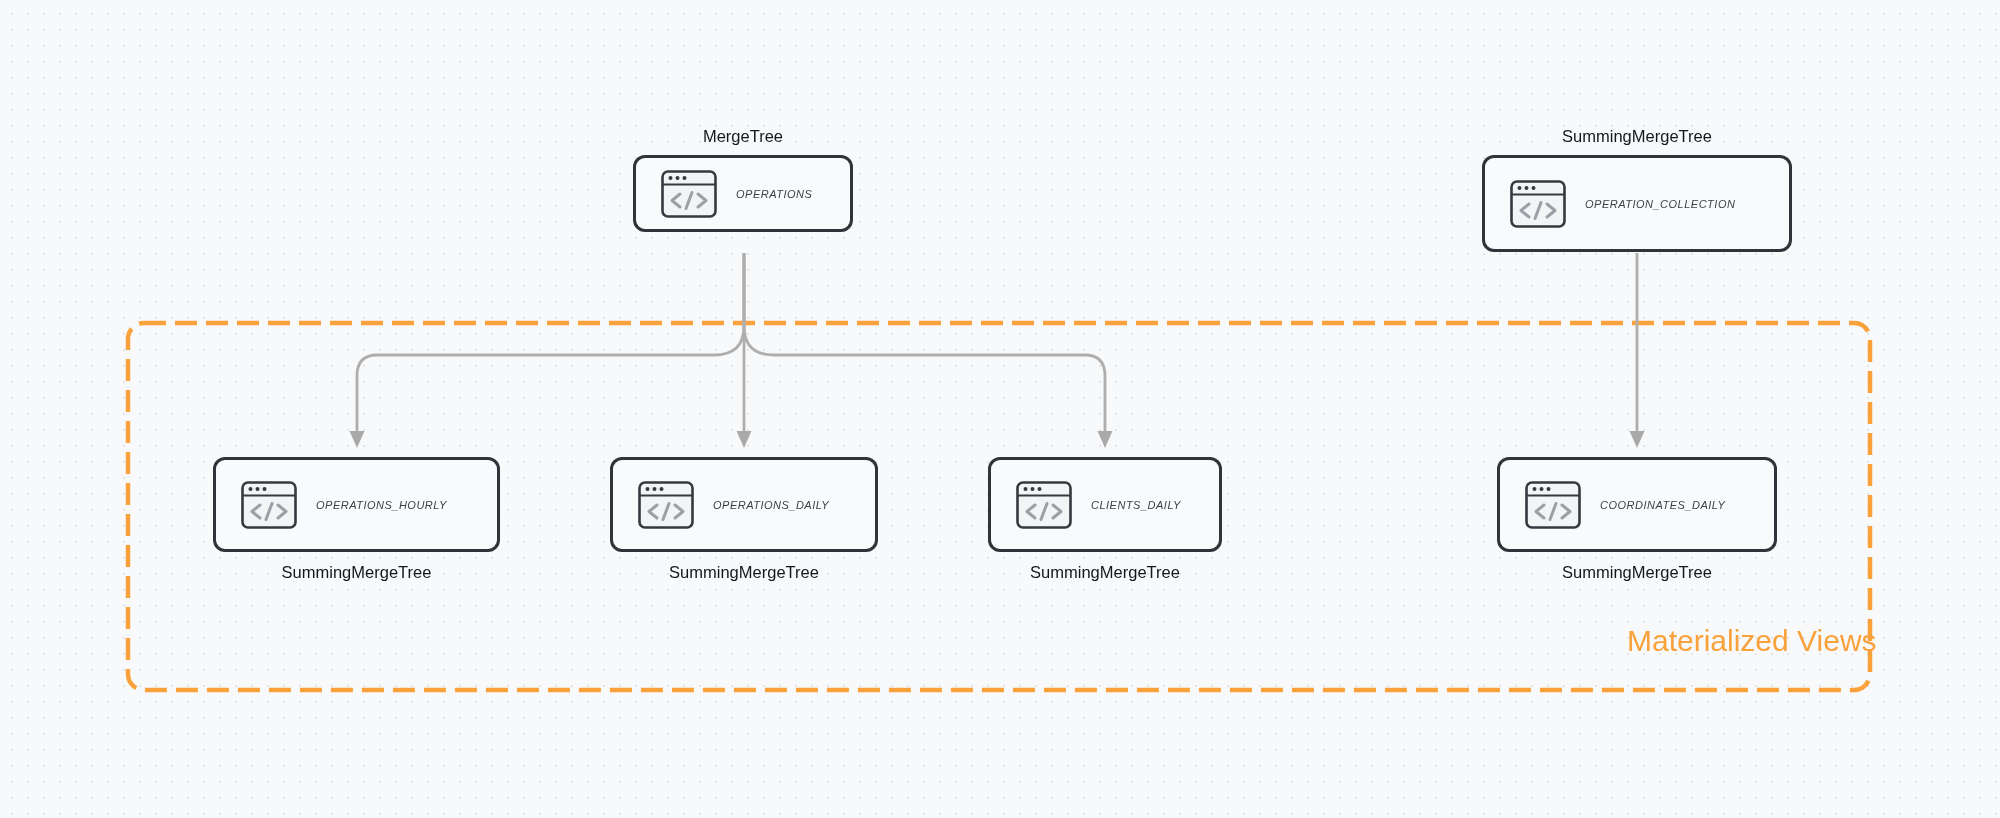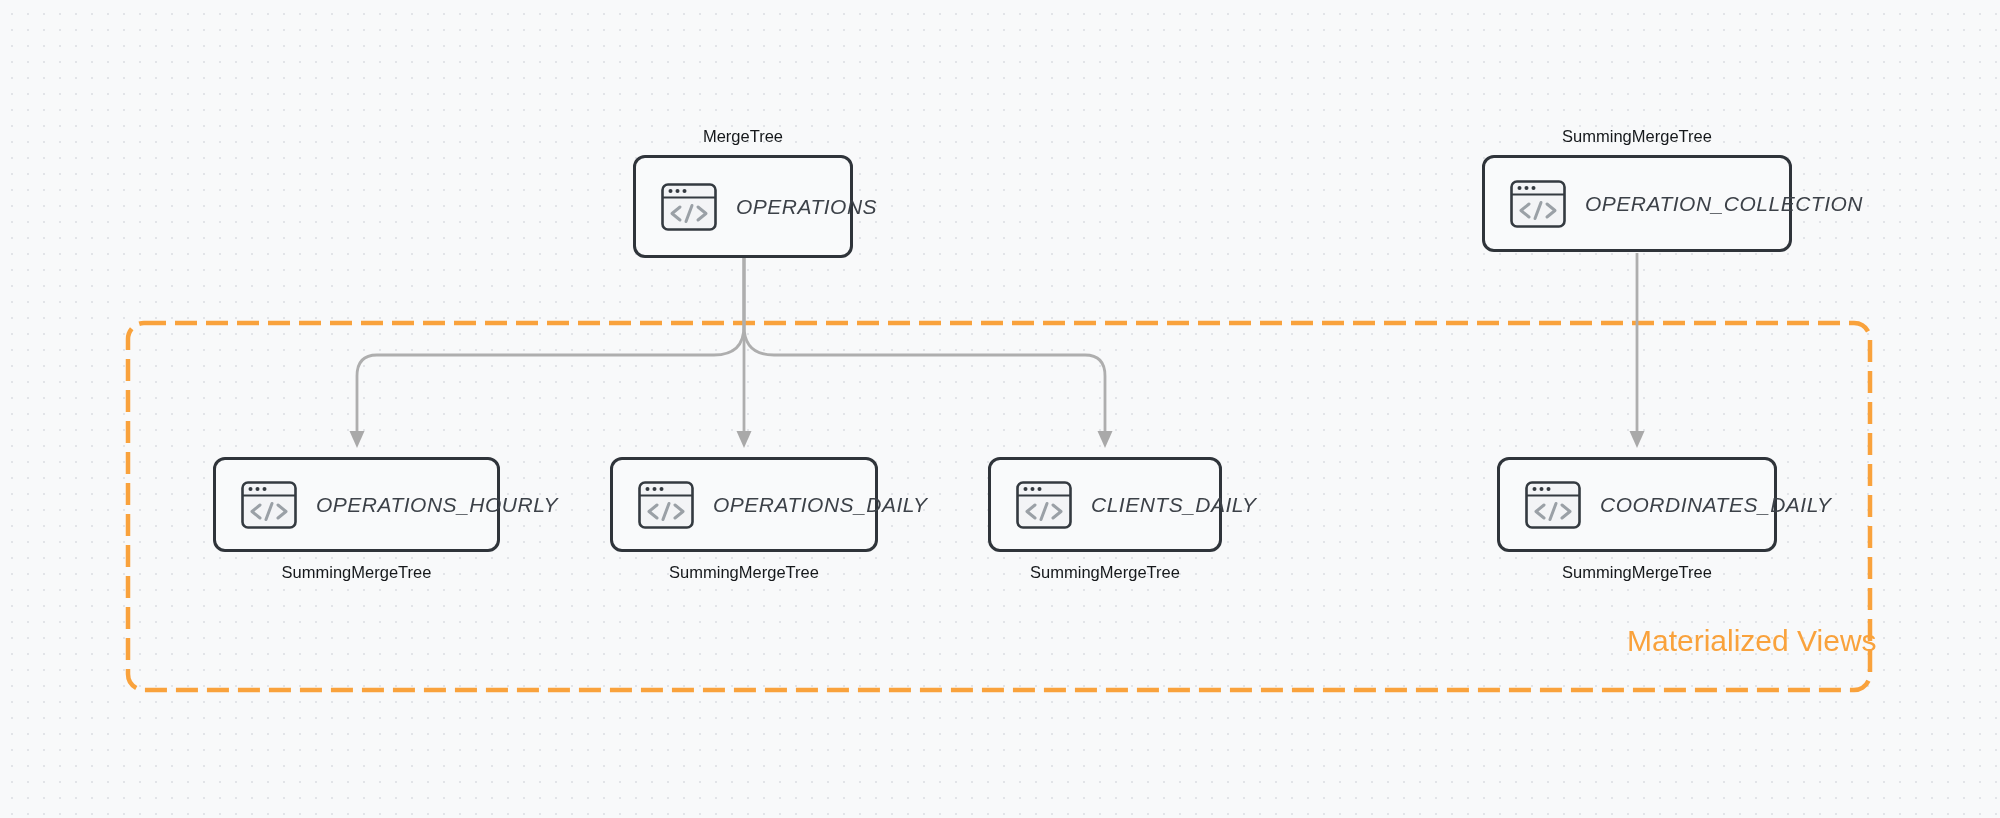--- a/index.html
+++ b/index.html
@@ -29,21 +29,21 @@
     background: #f9fafb;
     border: 3px solid #2f343a;
     border-radius: 12px;
     display: flex;
     align-items: center;
     padding-left: 24px;
     gap: 18px;
   }
   .node-title {
     font-style: italic;
-    font-size: 21px;
+    font-size: 11px;
     font-weight: 500;
     letter-spacing: 0.5px;
     color: #3c4148;
     white-space: nowrap;
   }
   .engine-label {
     position: absolute;
     left: -40px;
     right: -40px;
     text-align: center;
@@ -80,21 +80,21 @@
     <path d="M744 253 L744 326 C744 344 735 355 714 355 L377 355 Q357 355 357 376 L357 432" fill="none" stroke="#aeaeae" stroke-width="2.8"></path>
     <polygon points="357,448 349.5,431 364.5,431" fill="#a9a9a9"></polygon>
 
     <path d="M744 253 L744 326 C744 344 753 355 774 355 L1085 355 Q1105 355 1105 376 L1105 432" fill="none" stroke="#aeaeae" stroke-width="2.8"></path>
     <polygon points="1105,448 1097.5,431 1112.5,431" fill="#a9a9a9"></polygon>
 
     <path d="M1637 253 L1637 432" fill="none" stroke="#aeaeae" stroke-width="2.8"></path>
     <polygon points="1637,448 1629.5,431 1644.5,431" fill="#a9a9a9"></polygon>
   </svg>
 
-  <div class="node" style="left:633px; top:155px; width:220px; height:103px;">
+  <div class="node" style="left:633px; top:155px; width:220px; height:77px;">
     <div class="engine-label engine-above">MergeTree</div>
     <svg class="icon-window" width="58" height="50" viewBox="0 0 58 50">
       <rect x="2.5" y="2.5" width="53" height="45" rx="5.5" fill="#f3f4f6" stroke="#343a40" stroke-width="2.6"></rect>
       <line x1="2.5" y1="15.5" x2="55.5" y2="15.5" stroke="#343a40" stroke-width="2.2"></line>
       <circle cx="10.5" cy="9" r="2" fill="#343a40"></circle>
       <circle cx="17.5" cy="9" r="2" fill="#343a40"></circle>
       <circle cx="24.5" cy="9" r="2" fill="#343a40"></circle>
       <g stroke="#9aa0a6" stroke-width="3" fill="none" stroke-linecap="round" stroke-linejoin="round">
         <polyline points="20,25 12,31.5 20,38"></polyline>
         <line x1="26" y1="39.5" x2="32" y2="23.5"></line>

